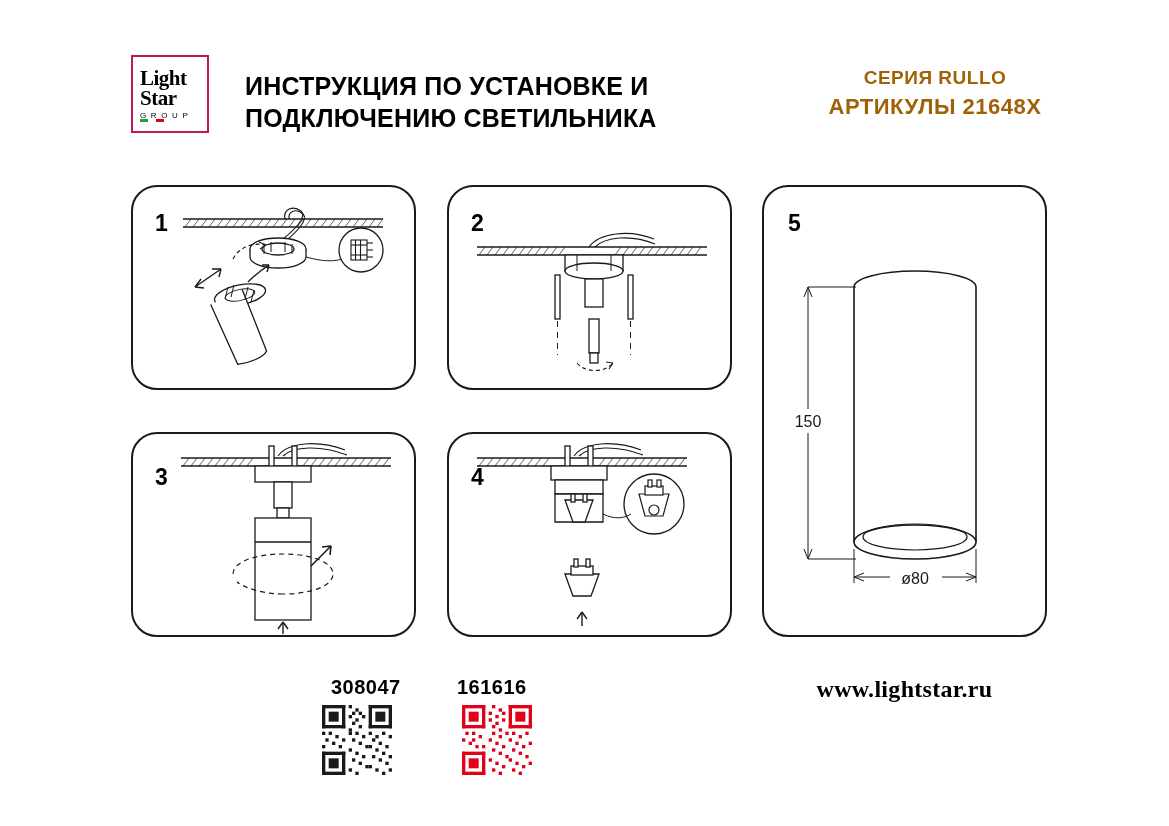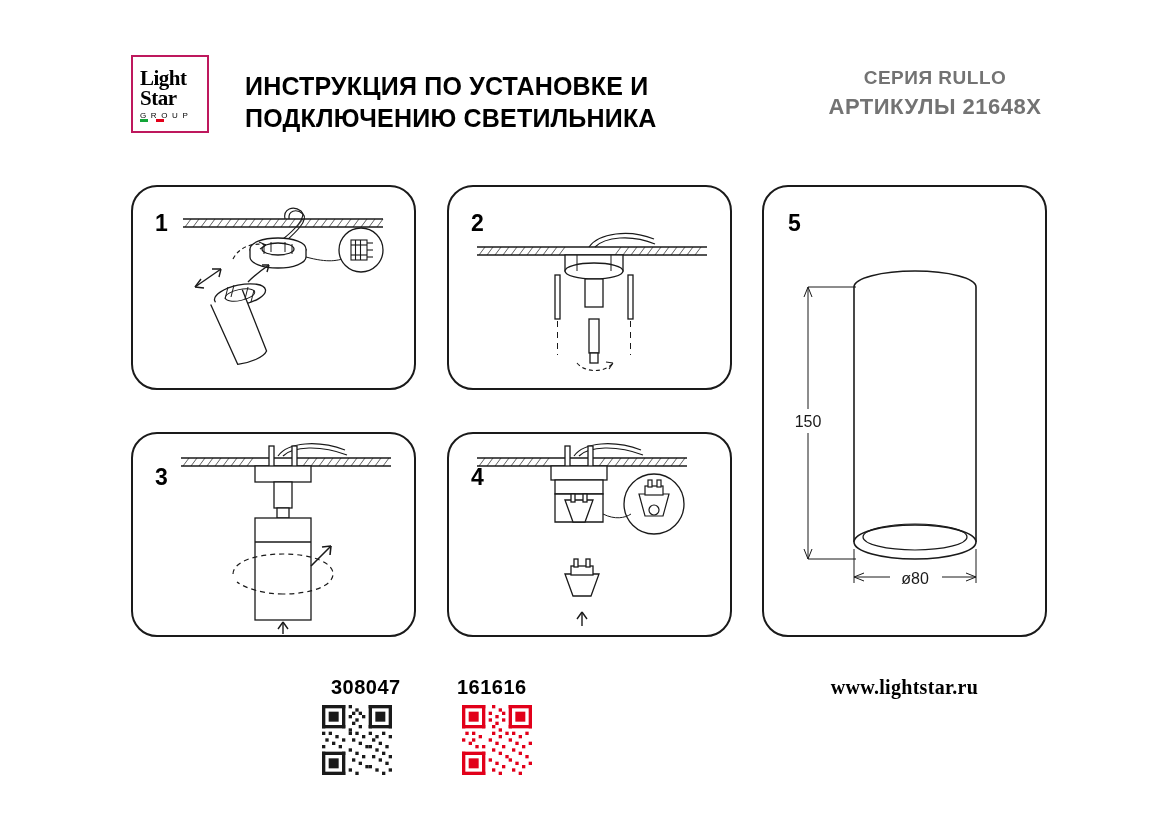--- a/index.html
+++ b/index.html
@@ -87,21 +87,21 @@
     line-height: 32px;
     letter-spacing: 0.2px;
     margin-top: 8px;
   }
   .series-block {
     position: absolute;
     left: 740px;
     top: 64px;
     width: 390px;
     text-align: center;
-    color: #737373;
+    color: #a16207;
     font-weight: bold;
   }
   .series-line {
     font-size: 19px;
     line-height: 28px;
     letter-spacing: 0.5px;
   }
   .article-line {
     font-size: 22px;
     line-height: 30px;
@@ -147,21 +147,21 @@
   }
   #qr-1 { left: 322px; top: 705px; }
   #qr-2 { left: 462px; top: 705px; }
   .qr-red { }
   .website {
     position: absolute;
     left: 762px;
     top: 676px;
     width: 285px;
     text-align: center;
-    font-size: 20px;
+    font-size: 24px;
     font-weight: bold;
     font-family: "Liberation Serif", serif;
     letter-spacing: 0.3px;
   }
 </style>
 </head>
 <body>
 
 <div class="page">
 

